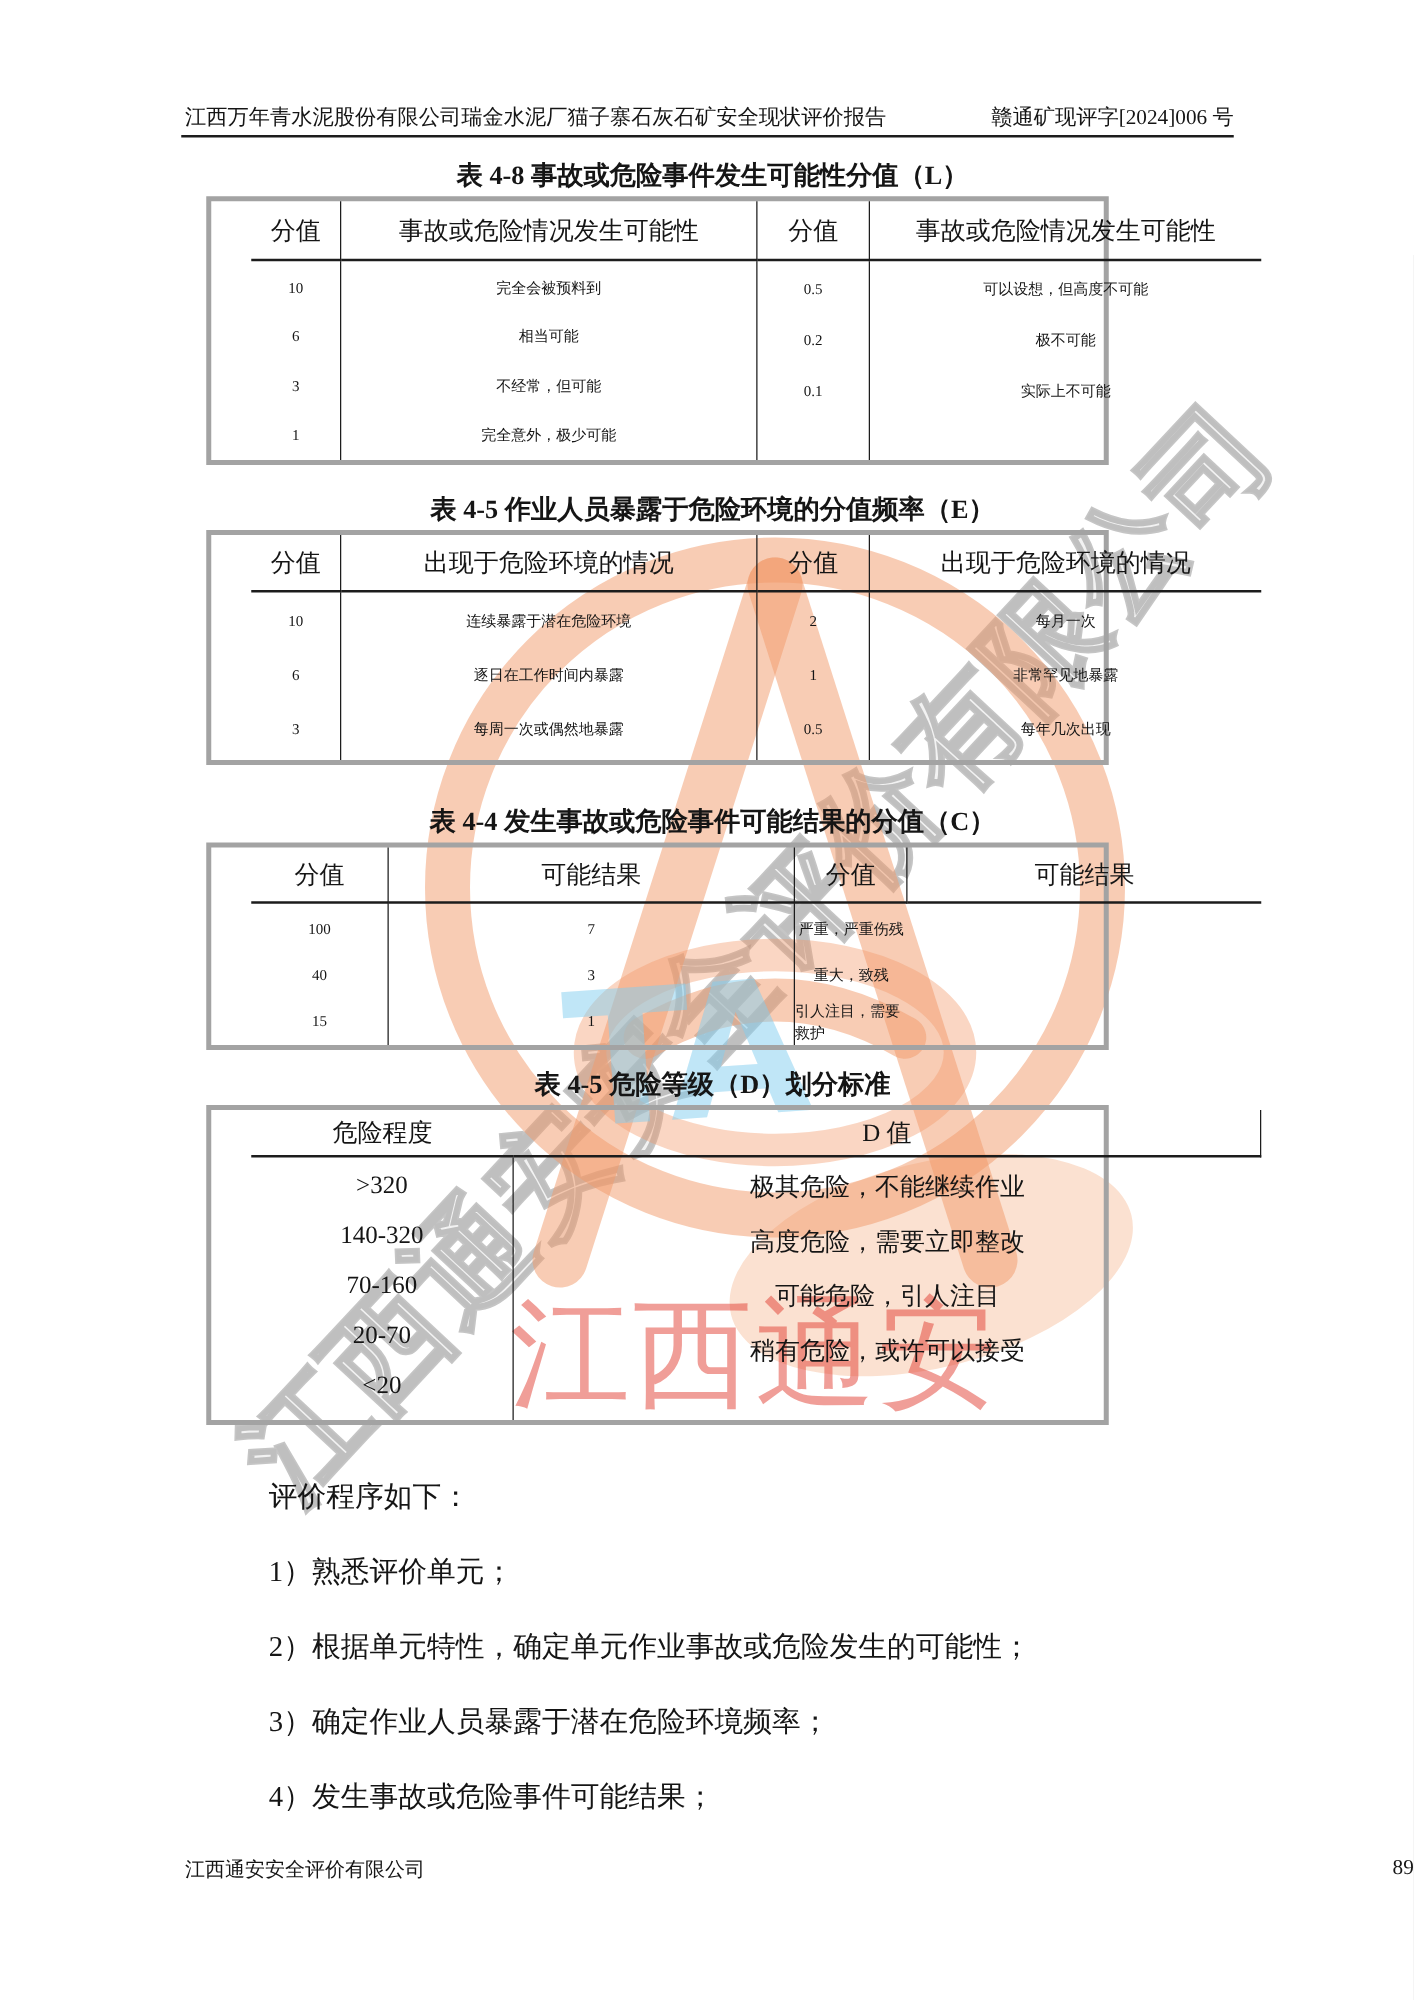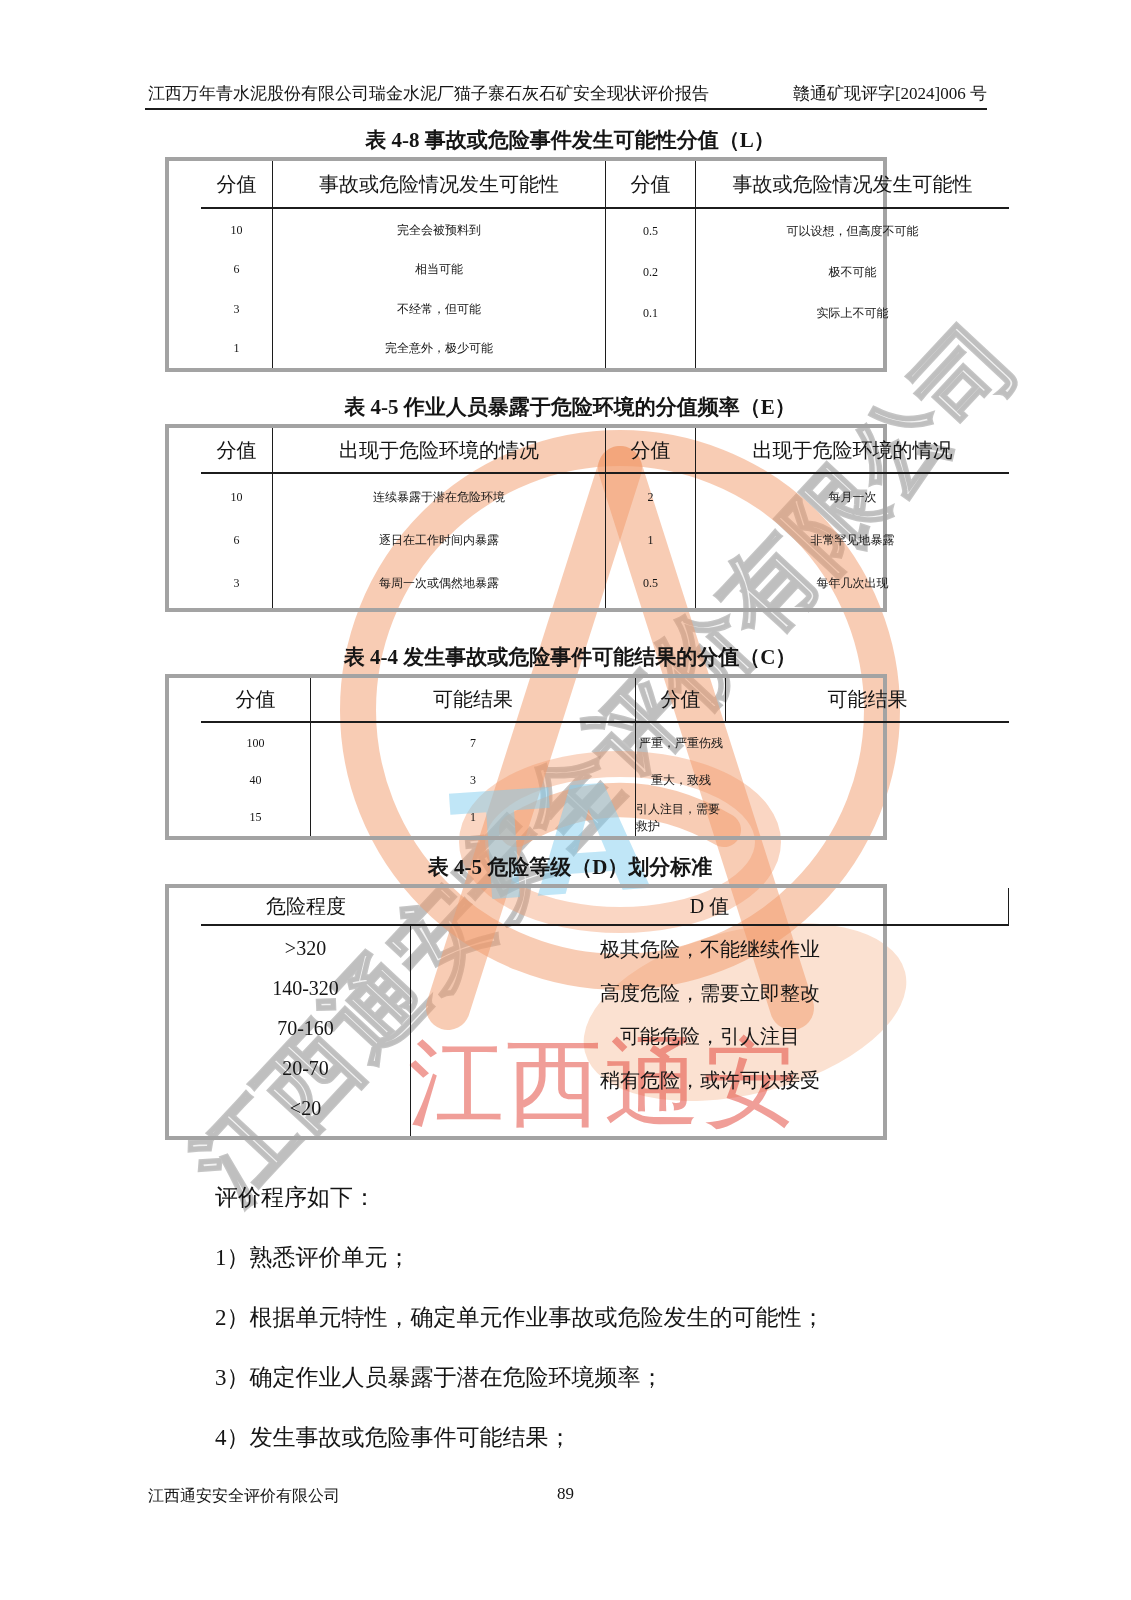--- a/index.html
+++ b/index.html
@@ -66,21 +66,21 @@
   .t45 .line-r { height:43.6px; display:flex; align-items:center; justify-content:center; font-size:20px; }
 
   .para { position:absolute; left:215px; font-size:23px; white-space:nowrap; }
   .p-intro { top:1182px; }
   .p-s1 { top:1242px; }
   .p-s2 { top:1302px; }
   .p-s3 { top:1362px; }
   .p-s4 { top:1422px; }
 
   .ftr-left { position:absolute; left:148px; top:1486px; font-size:16px; }
-  .ftr-page { position:absolute; left:0; top:1484px; width:1131px; text-align:center; font-size:17px; }
+  .ftr-page { position:absolute; left:0; top:1484px; width:1131px; text-align:right; font-size:17px; }
 </style>
 </head>
 <body>
 
 <div class="page">
 
   <div class="wm-layer">
     <div class="wm-diagonal">江西通安安全评价有限公司</div>
     <svg class="wm-logo" width="600" height="740" viewBox="0 0 600 740">
       <ellipse cx="425" cy="622" rx="165" ry="82" fill="#F6B58D" opacity="0.40" transform="rotate(-14 425 622)"></ellipse>

